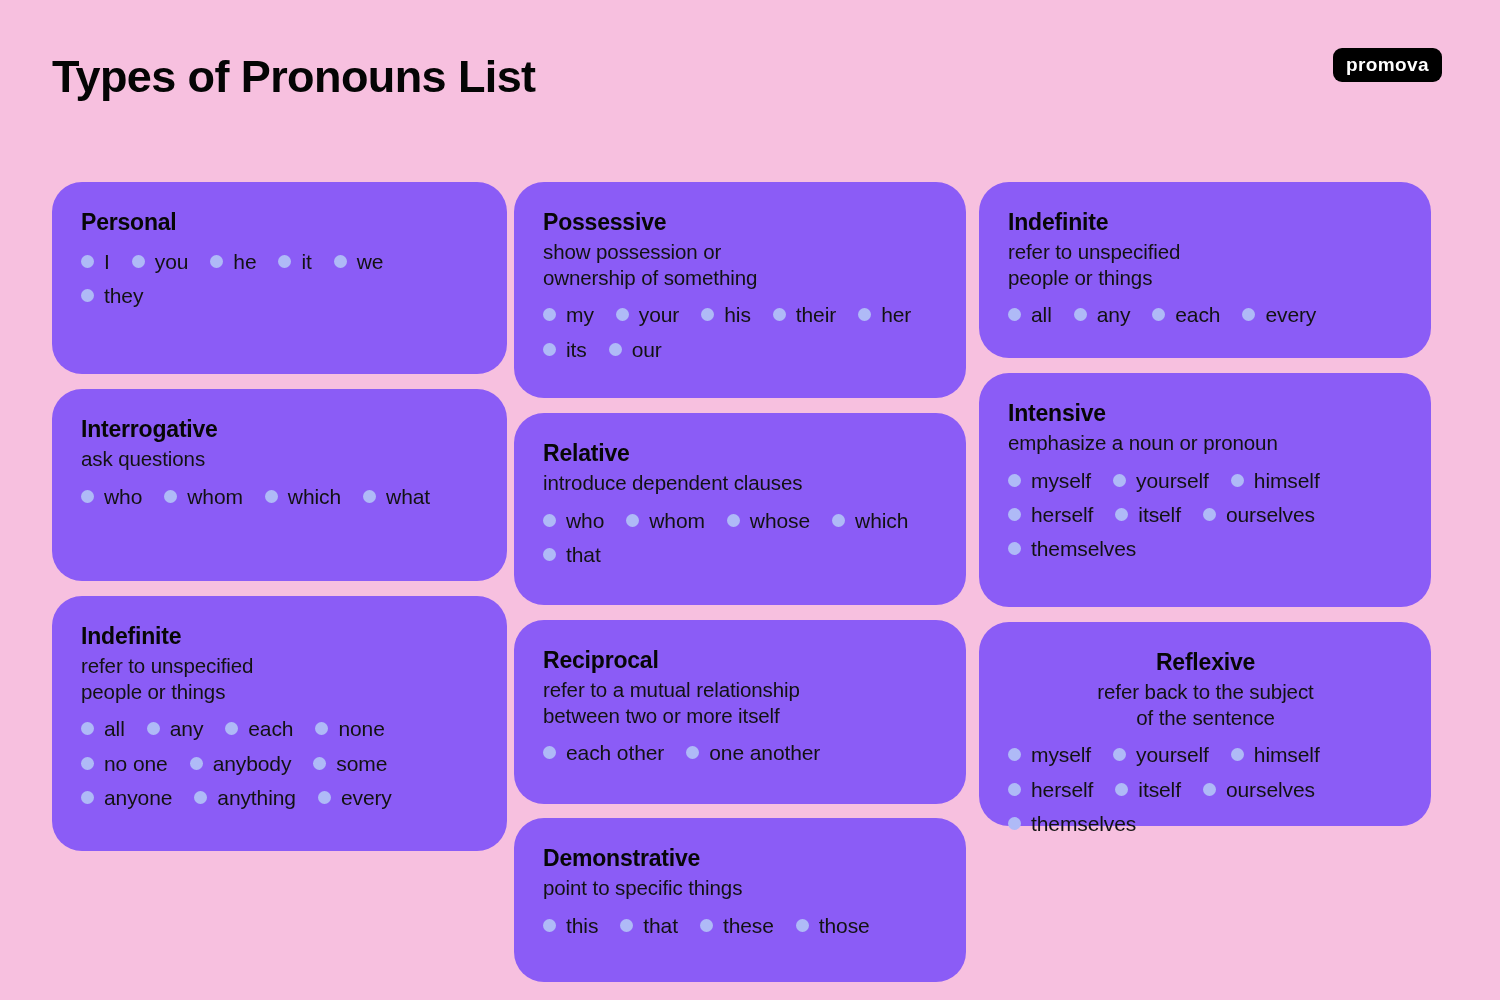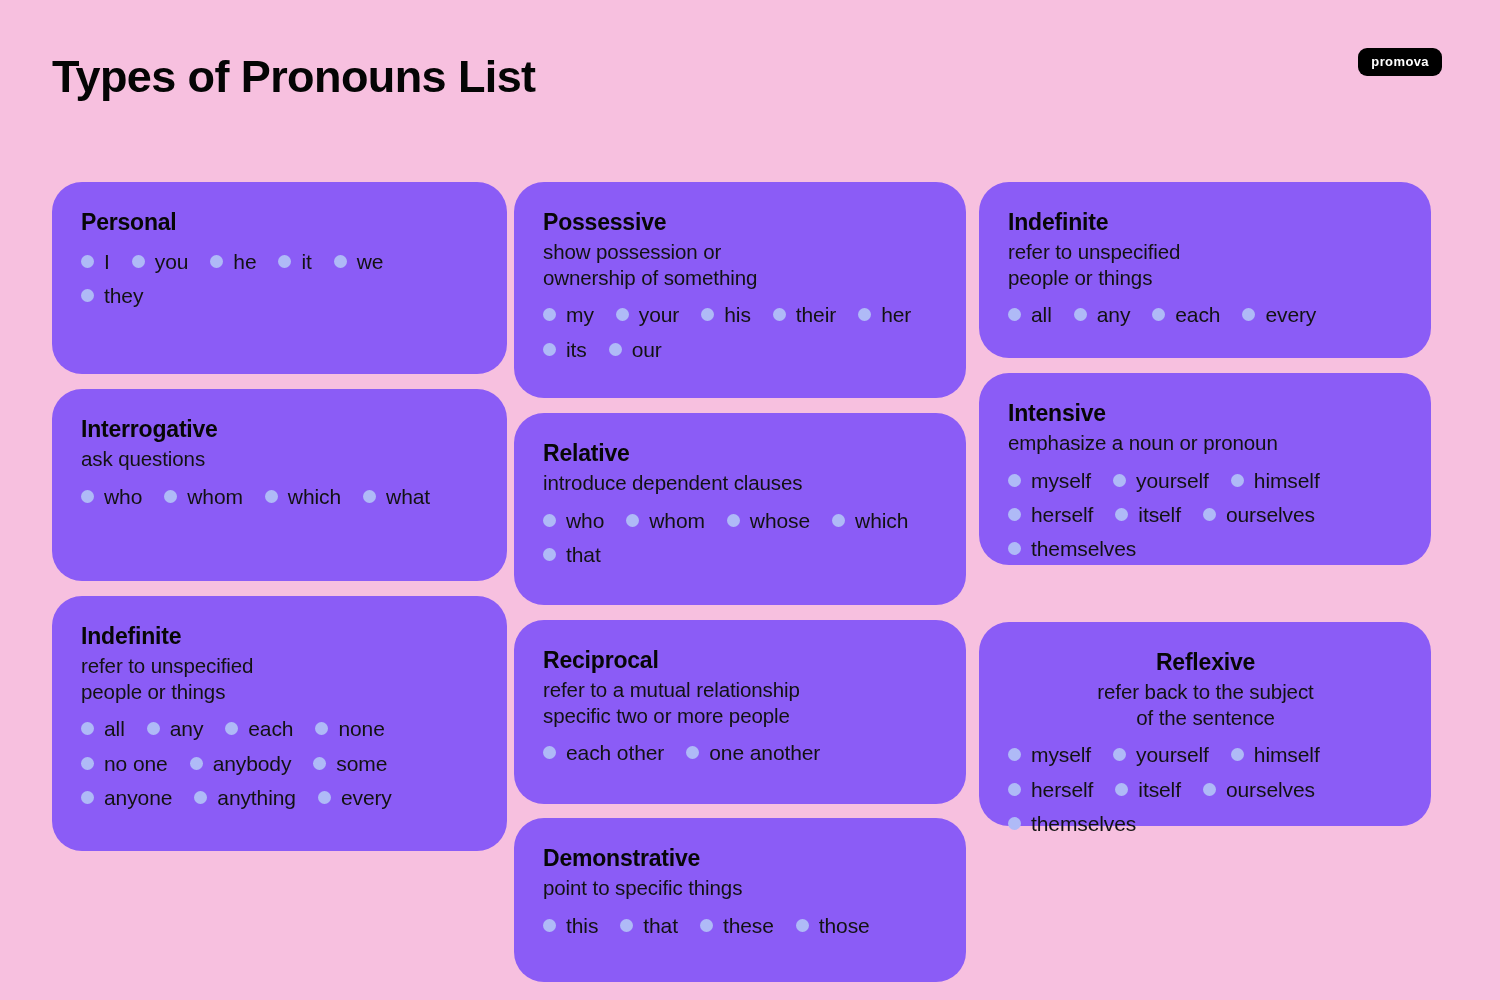--- a/index.html
+++ b/index.html
@@ -42,21 +42,21 @@
     top: 48px;
     background: #000000;
     border-radius: 9px;
     padding: 7px 13px 8px 13px;
     display: flex;
     align-items: center;
     justify-content: center;
   }
   .brand-logo-text {
     color: #FFFFFF;
-    font-size: 13px;
+    font-size: 19px;
     font-weight: 700;
     letter-spacing: 0.4px;
     line-height: 1;
   }
 
   
   .card {
     position: absolute;
     background: #8b5cf6;
     border-radius: 30px;
@@ -122,21 +122,21 @@
   #card-personal      { top: 182px; height: 192px; }
   #card-interrogative { top: 389px; height: 192px; }
   #card-indefinite-l  { top: 596px; height: 255px; }
 
   #card-possessive    { top: 182px; height: 216px; }
   #card-relative      { top: 413px; height: 192px; }
   #card-reciprocal    { top: 620px; height: 184px; }
   #card-demonstrative { top: 818px; height: 164px; }
 
   #card-indefinite-r  { top: 182px; height: 176px; }
-  #card-intensive     { top: 373px; height: 192px; }
+  #card-intensive     { top: 373px; height: 234px; }
   #card-reflexive     { top: 622px; height: 204px; text-align: center; }
 </style>
 </head>
 <body>
 
 <div class="page">
 
   <h1 class="page-title">Types of Pronouns List</h1>
 
   <div class="brand-logo">
@@ -303,21 +303,21 @@
         <span class="chip">
           <span class="chip-dot"></span>
           <span class="chip-label">that</span>
         </span>
       </div>
   </div>
 
   <div class="card col-mid" id="card-reciprocal">
     <div class="card-title">Reciprocal</div>
     <div class="card-desc">refer to a mutual relationship
-specific two or more people</div>
+between two or more itself</div>
     <div class="chip-list">
         <span class="chip">
           <span class="chip-dot"></span>
           <span class="chip-label">each other</span>
         </span>
         <span class="chip">
           <span class="chip-dot"></span>
           <span class="chip-label">one another</span>
         </span>
       </div>

